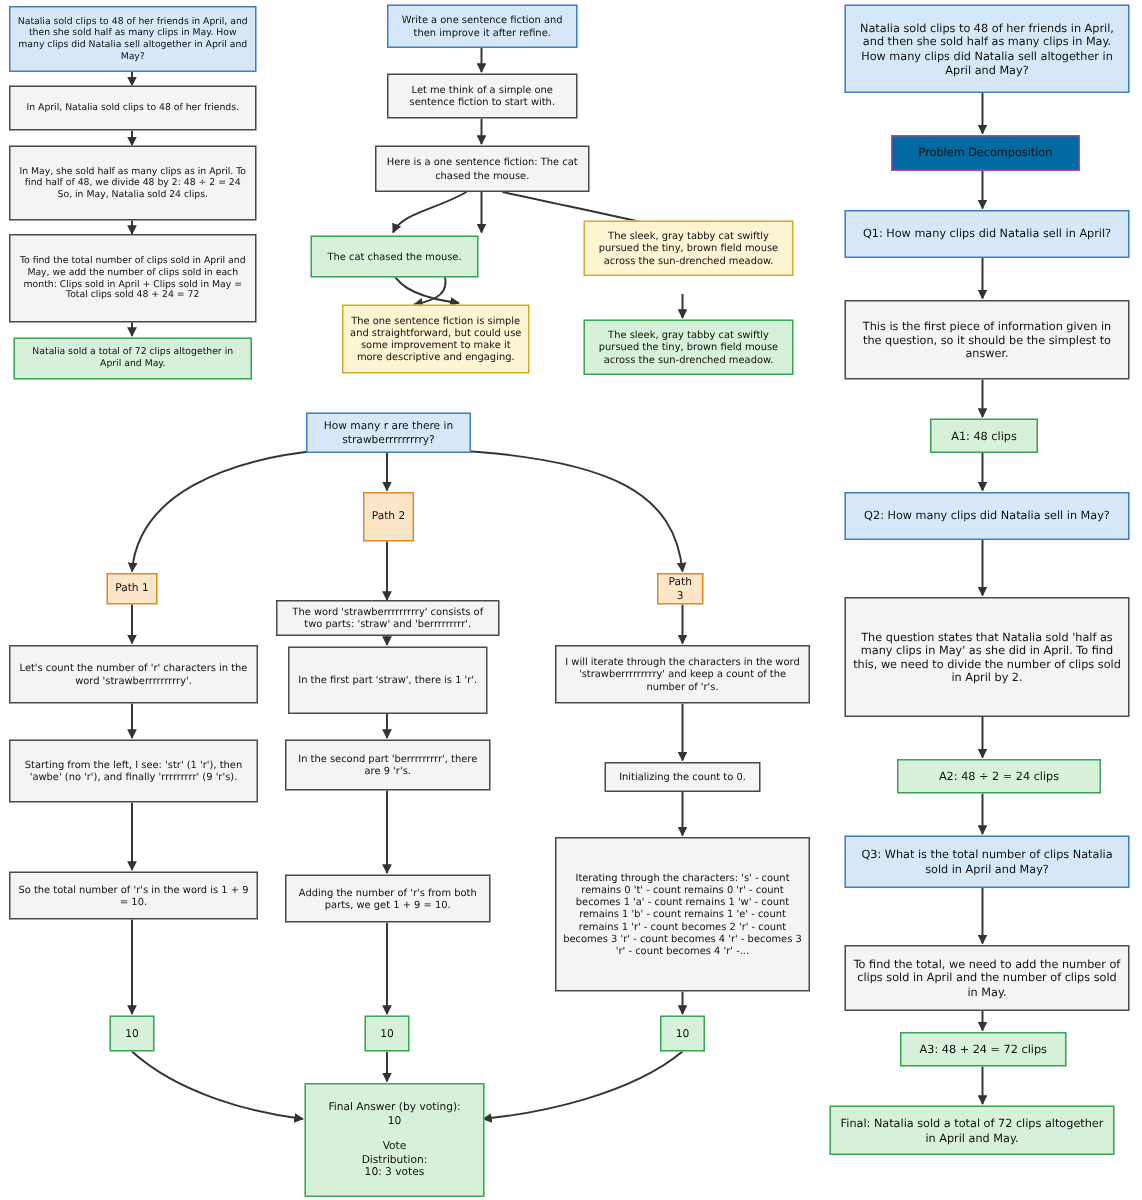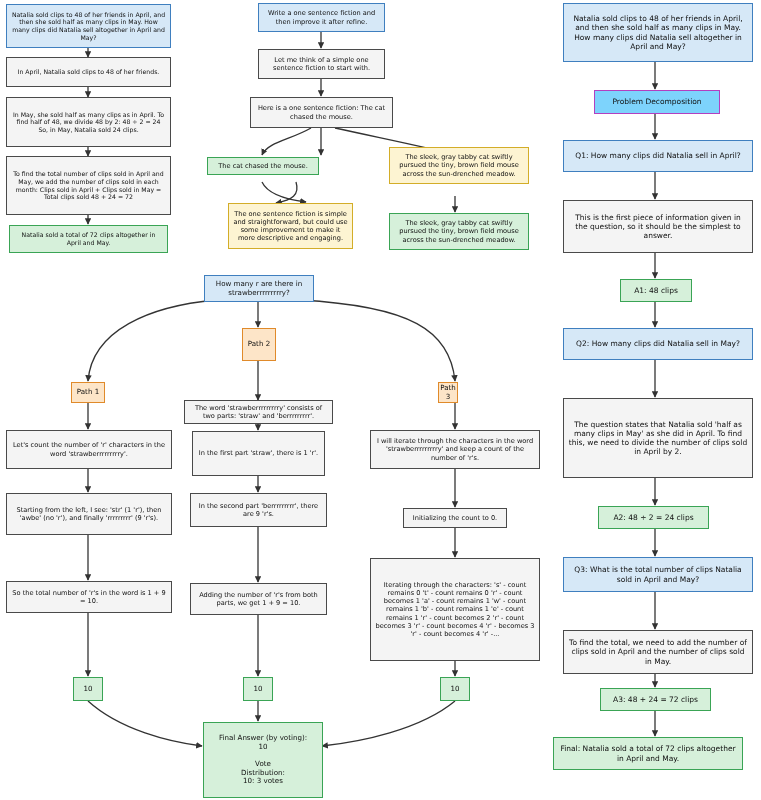--- a/index.html
+++ b/index.html
@@ -8,21 +8,21 @@
   #stage{position:absolute;left:0;top:0;width:761px;height:800px;}
   svg#edges{position:absolute;left:0;top:0;width:761px;height:800px;pointer-events:none;}
   .node{position:absolute;box-sizing:border-box;display:flex;align-items:center;
         justify-content:center;text-align:center;border-width:1.3px;border-style:solid;
         line-height:1.22;padding:3px 4px;white-space:pre-wrap;overflow:hidden;}
   .t-blue{background:#d6e8f7;border-color:#3f7fbf;color:#101010;}
   .t-grey{background:#f4f4f4;border-color:#4a4a4a;color:#101010;}
   .t-green{background:#d6f0da;border-color:#3aa455;color:#101010;}
   .t-yellow{background:#fdf4d2;border-color:#d3ad28;color:#101010;}
   .t-orange{background:#fde5c8;border-color:#e08a2a;color:#101010;}
-  .t-purple{background:#7dd3fc;border-color:#b33fc0;color:#101010;text-align:right;}
+  .t-purple{background:#0369a1;border-color:#b33fc0;color:#101010;text-align:right;}
   .fs6{font-size:6.2px;}
   .fs65{font-size:6.6px;}
   .fs7{font-size:7.1px;}
   .fs75{font-size:7.5px;}
 </style>
 </head>
 <body>
 
 <div id="stage">
 
@@ -88,30 +88,30 @@
 
   <div class="node t-blue fs6" style="left:6px;top:4px;width:165px;height:44px;">Natalia sold clips to 48 of her friends in April, and then she sold half as many clips in May. How many clips did Natalia sell altogether in April and May?</div>
   <div class="node t-grey fs6" style="left:6px;top:57px;width:165px;height:30px;">In April, Natalia sold clips to 48 of her friends.</div>
   <div class="node t-grey fs6" style="left:6px;top:97px;width:165px;height:50px;">In May, she sold half as many clips as in April. To find half of 48, we divide 48 by 2: 48 ÷ 2 = 24 So, in May, Natalia sold 24 clips.</div>
   <div class="node t-grey fs6" style="left:6px;top:156px;width:165px;height:59px;">To find the total number of clips sold in April and May, we add the number of clips sold in each month: Clips sold in April + Clips sold in May = Total clips sold 48 + 24 = 72</div>
   <div class="node t-green fs6" style="left:9px;top:225px;width:159px;height:28px;">Natalia sold a total of 72 clips altogether in April and May.</div>
 
   <div class="node t-blue fs65" style="left:258px;top:3px;width:127px;height:29px;">Write a one sentence fiction and then improve it after refine.</div>
   <div class="node t-grey fs65" style="left:258px;top:49px;width:127px;height:30px;">Let me think of a simple one sentence fiction to start with.</div>
   <div class="node t-grey fs65" style="left:250px;top:97px;width:143px;height:31px;">Here is a one sentence fiction: The cat chased the mouse.</div>
-  <div class="node t-green fs65" style="left:207px;top:157px;width:112px;height:18px;">The cat chased the mouse.</div>
+  <div class="node t-green fs65" style="left:207px;top:157px;width:112px;height:28px;">The cat chased the mouse.</div>
   <div class="node t-yellow fs65" style="left:228px;top:203px;width:125px;height:46px;">The one sentence fiction is simple and straightforward, but could use some improvement to make it more descriptive and engaging.</div>
   <div class="node t-yellow fs65" style="left:389px;top:147px;width:140px;height:37px;">The sleek, gray tabby cat swiftly pursued the tiny, brown field mouse across the sun-drenched meadow.</div>
   <div class="node t-green fs65" style="left:389px;top:213px;width:140px;height:37px;">The sleek, gray tabby cat swiftly pursued the tiny, brown field mouse across the sun-drenched meadow.</div>
 
   <div class="node t-blue fs7" style="left:204px;top:275px;width:110px;height:27px;">How many r are there in strawberrrrrrrrry?</div>
 
   <div class="node t-orange fs7" style="left:242px;top:328px;width:34px;height:33px;">Path 2</div>
   <div class="node t-orange fs7" style="left:71px;top:382px;width:34px;height:21px;">Path 1</div>
-  <div class="node t-orange fs7" style="left:438px;top:382px;width:20px;height:21px;">Path 3</div>
+  <div class="node t-orange fs7" style="left:438px;top:382px;width:31px;height:21px;">Path 3</div>
 
   <div class="node t-grey fs65" style="left:6px;top:430px;width:166px;height:39px;">Let's count the number of 'r' characters in the word 'strawberrrrrrrrry'.</div>
   <div class="node t-grey fs65" style="left:6px;top:493px;width:166px;height:42px;">Starting from the left, I see: 'str' (1 'r'), then 'awbe' (no 'r'), and finally 'rrrrrrrrr' (9 'r's).</div>
   <div class="node t-grey fs65" style="left:6px;top:581px;width:166px;height:32px;">So the total number of 'r's in the word is 1 + 9 = 10.</div>
   <div class="node t-green fs7" style="left:73px;top:677px;width:30px;height:24px;">10</div>
 
   <div class="node t-grey fs65" style="left:184px;top:400px;width:149px;height:24px;text-align:center;">The word 'strawberrrrrrrrry' consists of two parts: 'straw' and 'berrrrrrrrr'.</div>
   <div class="node t-grey fs65" style="left:192px;top:431px;width:133px;height:45px;">In the first part 'straw', there is 1 'r'.</div>
   <div class="node t-grey fs65" style="left:190px;top:493px;width:137px;height:34px;">In the second part 'berrrrrrrrr', there are 9 'r's.</div>
   <div class="node t-grey fs65" style="left:190px;top:583px;width:137px;height:32px;">Adding the number of 'r's from both parts, we get 1 + 9 = 10.</div>
@@ -129,19 +129,19 @@
 Distribution:
 10: 3 votes</div>
 
   <div class="node t-blue fs75" style="left:563px;top:3px;width:190px;height:59px;">Natalia sold clips to 48 of her friends in April, and then she sold half as many clips in May. How many clips did Natalia sell altogether in April and May?</div>
   <div class="node t-purple fs75" style="left:594px;top:90px;width:126px;height:24px;">Problem Decomposition</div>
   <div class="node t-blue fs75" style="left:563px;top:140px;width:190px;height:32px;">Q1: How many clips did Natalia sell in April?</div>
   <div class="node t-grey fs75" style="left:563px;top:200px;width:190px;height:53px;">This is the first piece of information given in the question, so it should be the simplest to answer.</div>
   <div class="node t-green fs75" style="left:620px;top:279px;width:72px;height:23px;">A1: 48 clips</div>
   <div class="node t-blue fs75" style="left:563px;top:328px;width:190px;height:32px;">Q2: How many clips did Natalia sell in May?</div>
   <div class="node t-grey fs75" style="left:563px;top:398px;width:190px;height:80px;">The question states that Natalia sold 'half as many clips in May' as she did in April. To find this, we need to divide the number of clips sold in April by 2.</div>
-  <div class="node t-green fs75" style="left:598px;top:506px;width:111px;height:23px;">A2: 48 ÷ 2 = 24 clips</div>
+  <div class="node t-green fs75" style="left:598px;top:506px;width:136px;height:23px;">A2: 48 ÷ 2 = 24 clips</div>
   <div class="node t-blue fs75" style="left:563px;top:557px;width:190px;height:35px;">Q3: What is the total number of clips Natalia sold in April and May?</div>
   <div class="node t-grey fs75" style="left:563px;top:630px;width:190px;height:44px;">To find the total, we need to add the number of clips sold in April and the number of clips sold in May.</div>
   <div class="node t-green fs75" style="left:600px;top:688px;width:111px;height:23px;">A3: 48 + 24 = 72 clips</div>
   <div class="node t-green fs75" style="left:553px;top:737px;width:190px;height:33px;">Final: Natalia sold a total of 72 clips altogether in April and May.</div>
 
 </div>
 
 </body></html>

